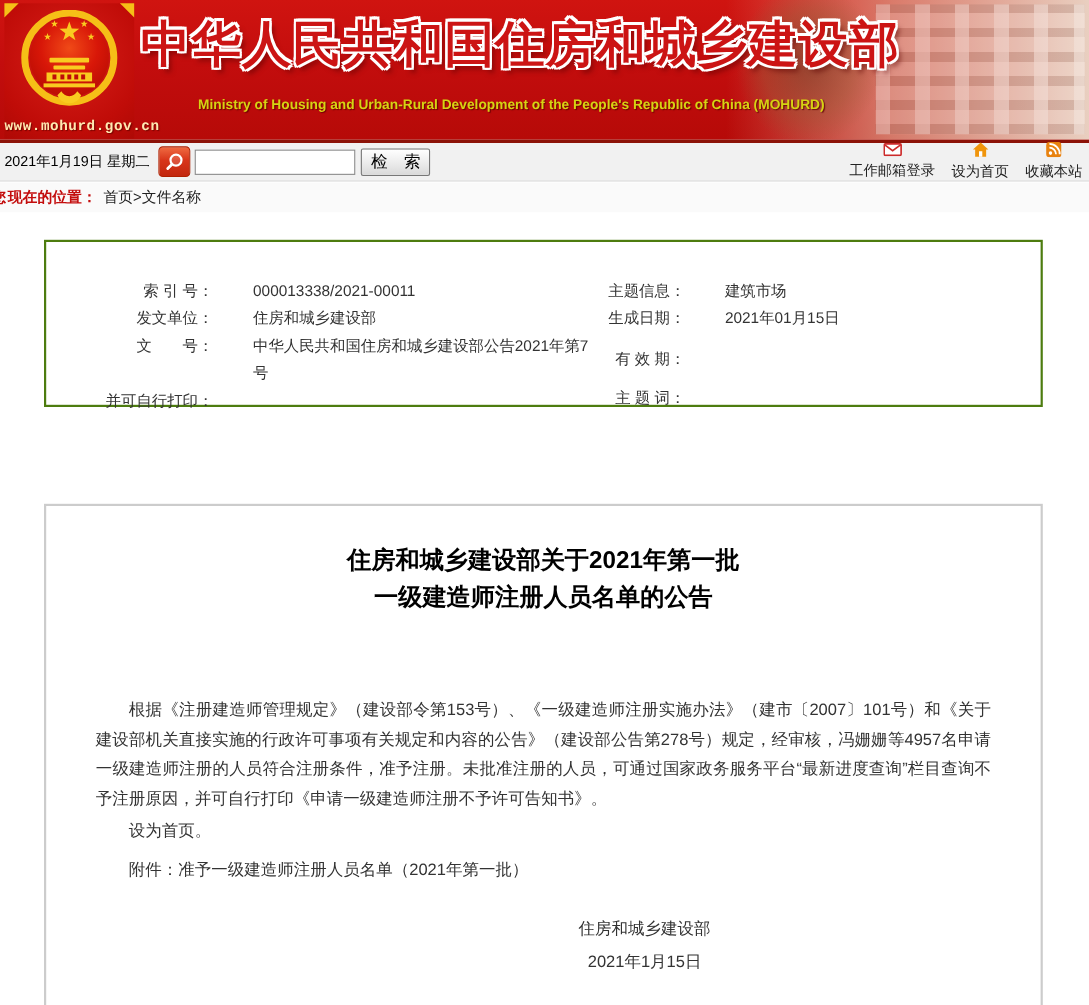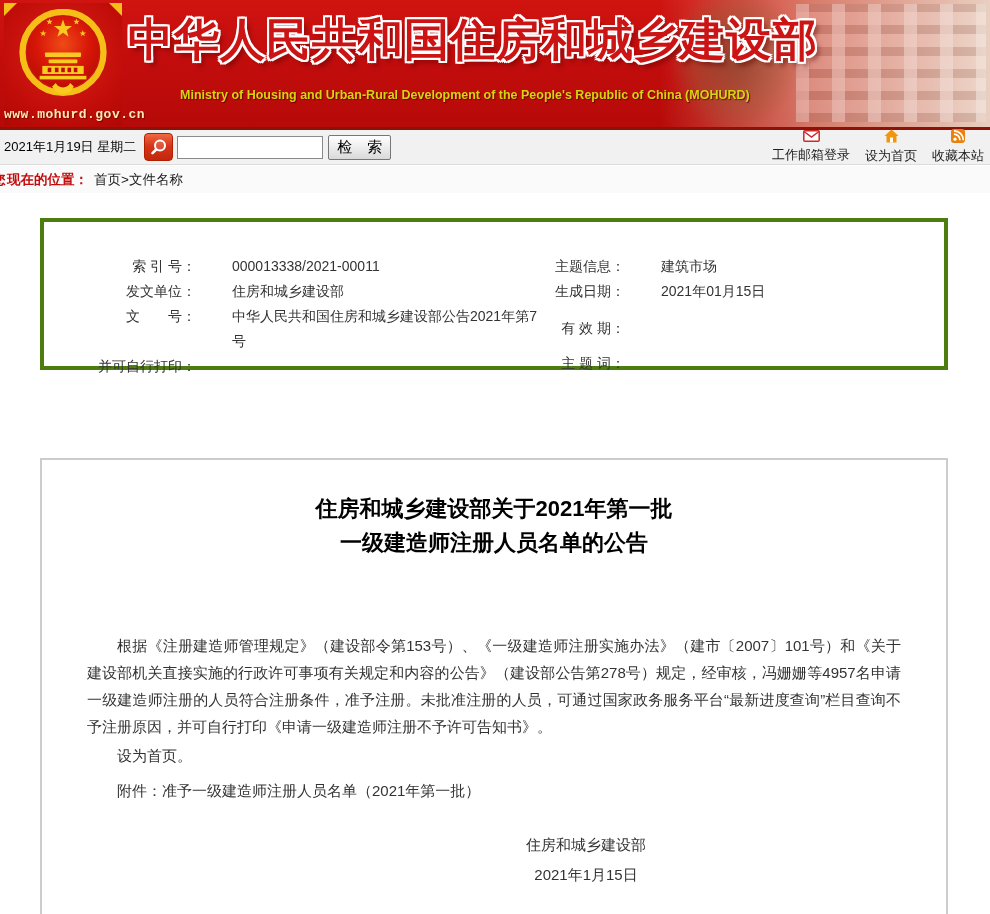--- a/index.html
+++ b/index.html
@@ -58,21 +58,21 @@
   .breadcrumb{position:absolute;left:0;top:166px;width:990px;height:27px;background:#fafafa;
     display:flex;align-items:center;font-size:13.5px;}
   .crumb-clip{display:inline-block;width:7px;overflow:hidden;}
   .crumb-clip span{display:inline-block;margin-left:-8px;color:var(--accent-red,#c30d0d);font-weight:bold;}
   .crumb-prefix{color:var(--accent-red,#c30d0d);font-weight:bold;}
   .crumb-path{color:#222;margin-left:6px;}
   .crumb-link{color:#222;text-decoration:none;cursor:pointer;}
 
   
   .meta-card{position:absolute;left:40px;top:218px;width:908px;height:152px;
-    border:4px solid #4d7c0f;background:#fff;padding:32px 12px 0 45px;display:flex;}
+    border:2px solid #4d7c0f;background:#fff;padding:32px 12px 0 45px;display:flex;}
   .meta-col-left{flex:0 0 452px;}
   .meta-col-right{flex:1;}
   .meta-row{display:flex;font-size:14px;color:var(--body-text,#333);line-height:25px;}
   .meta-label{flex:0 0 107px;text-align:right;white-space:nowrap;}
   .meta-value{flex:1;padding-left:6px;margin-left:30px;}
   .meta-col-left .meta-value{max-width:320px;}
   .meta-col-right .meta-label{flex:0 0 84px;}
   .mt12{margin-top:12px;} .mt10{margin-top:10px;}
 
   

